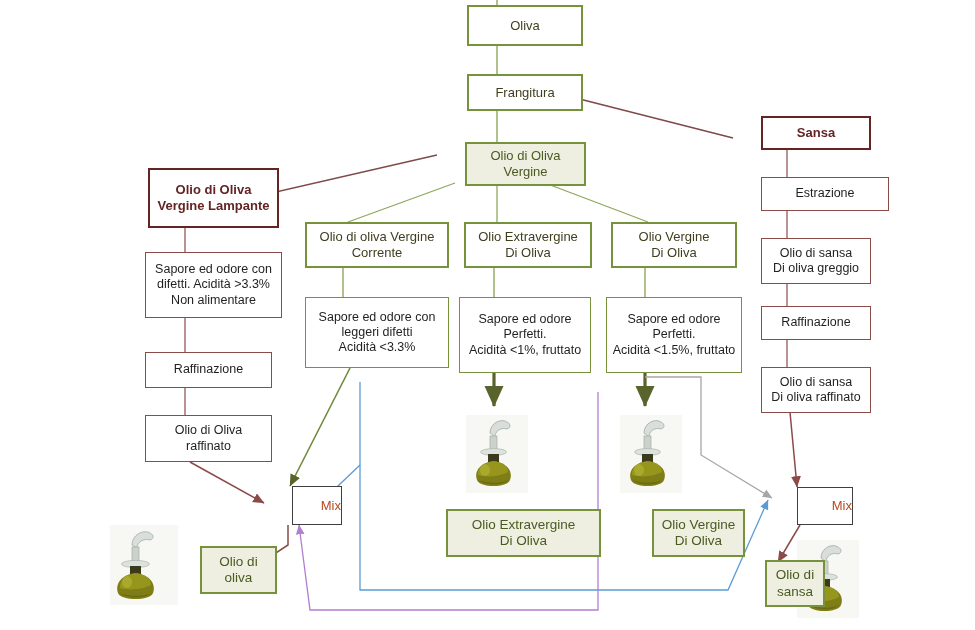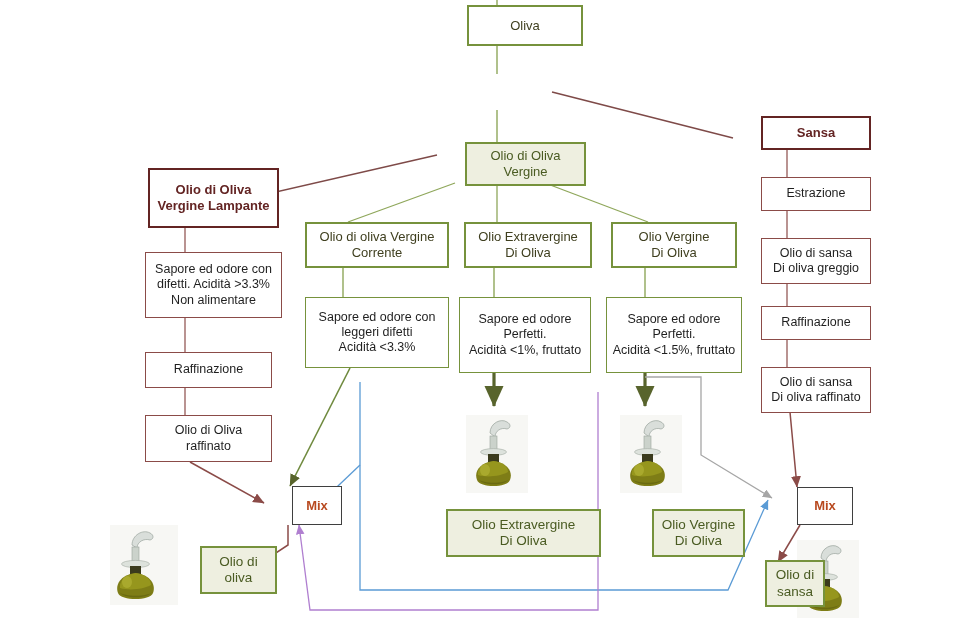--- a/index.html
+++ b/index.html
@@ -70,21 +70,22 @@
     border:1px solid #8B4B48;
     color:#1F1F1F;
     background:#ffffff;
     font-size:12.5px;
   }
   .v-mix{
     border:1.5px solid #3F3F3F;
     color:#C0504D;
     background:#ffffff;
     font-size:13px;
-    font-weight:bold;
+    font-weight:normal;
+    text-align:right;
   }
   .v-mix span{color:#B8491F;}
 
   
   .bottle{
     position:absolute;
     z-index:4;
     background:#F7F7F4;
   }
   .bottle svg{display:block;}
@@ -164,31 +165,34 @@
 
     <polyline points="288,525 288,545 250,570" fill="none" stroke="#8B4B48" stroke-width="1.5" marker-end="url(#ar-red)"></polyline>
 
     <line x1="800" y1="525" x2="778" y2="562" stroke="#8B4B48" stroke-width="1.5" marker-end="url(#ar-red)"></line>
   </svg>
 
   <div class="node v-green" style="left:439px; top:5px; width:116px; height:41px;">
     <span>Oliva</span>
   </div>
 
+  <div class="node v-green" style="left:439px; top:74px; width:116px; height:37px;">
+    <span>Frangitura</span>
+  </div>
 
   <div class="node v-green-fill" style="left:437px; top:142px; width:121px; height:44px;">
     <span>Olio di Oliva
 Vergine</span>
   </div>
 
   <div class="node v-dark-red" style="left:733px; top:116px; width:110px; height:34px;">
     <span>Sansa</span>
   </div>
 
-  <div class="node v-red-thin" style="left:733px; top:177px; width:110px; height:34px;">
+  <div class="node v-red-thin" style="left:733px; top:177px; width:128px; height:34px;">
     <span>Estrazione</span>
   </div>
 
   <div class="node v-red-thin" style="left:733px; top:238px; width:110px; height:46px;">
     <span>Olio di sansa
 Di oliva greggio</span>
   </div>
 
   <div class="node v-red-thin" style="left:733px; top:306px; width:110px; height:34px;">
     <span>Raffinazione</span>

